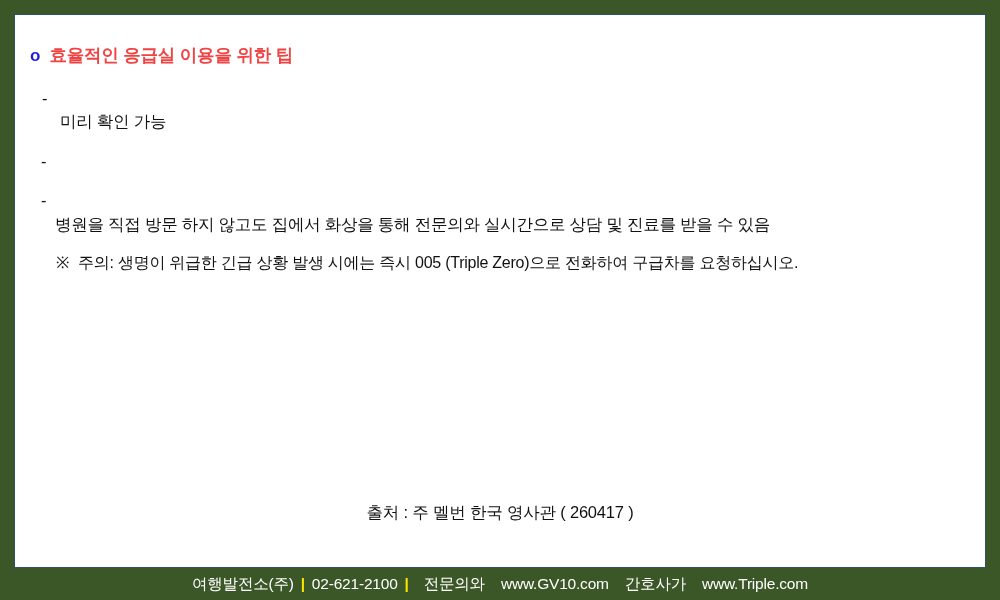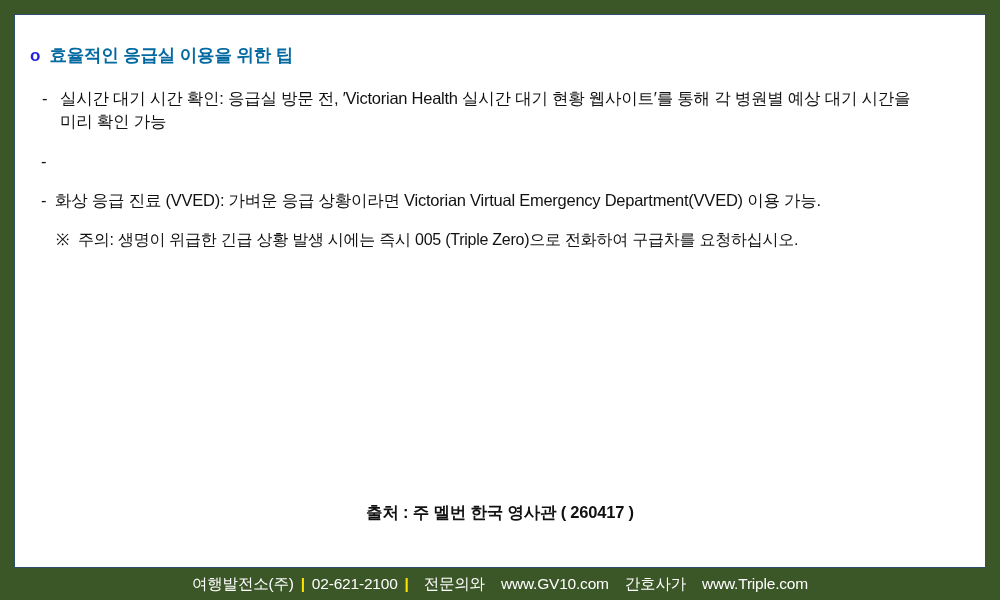--- a/index.html
+++ b/index.html
@@ -41,21 +41,21 @@
   }
   .title-bullet {
     font-size: 17px;
     font-weight: bold;
     color: #1f1fdd;
     line-height: 1;
   }
   .title-text {
     font-size: 17.5px;
     font-weight: bold;
-    color: #0369a1;
+    color: #ef4444;
     letter-spacing: -0.2px;
     white-space: nowrap;
   }
   .body-block {
     position: absolute;
     left: 0;
     right: 0;
     top: 72px;
   }
   .bullet-item {
@@ -104,21 +104,21 @@
     white-space: nowrap;
   }
 
   .source-line {
     position: absolute;
     left: 0;
     right: 0;
     top: 487px;
     text-align: center;
     font-size: 16.5px;
-    font-weight: bold;
+    font-weight: normal;
     color: #111111;
     letter-spacing: -0.2px;
   }
 
   .footer-bar {
     position: absolute;
     left: 0;
     right: 0;
     bottom: 0;
     height: 32px;
@@ -154,36 +154,37 @@
     <div class="title-row">
       <span class="title-bullet">o</span>
       <span class="title-text">효율적인 응급실 이용을 위한 팁</span>
     </div>
 
     <div class="body-block">
 
       <div class="bullet-item item-1">
         <span class="dash">-</span>
         <span class="lines">
-          <span class="ln">실시간 대기 시간 확인: 응급실 방문 전, ′Victorian Health 실시간 대기 현황 웹사이트′를 통해 각 병원별 예상 대기 시간을</span><br>
+          <br>
           <span class="ln">미리 확인 가능</span>
         </span>
       </div>
 
       <div class="bullet-item item-2">
         <span class="dash">-</span>
         <span class="lines">
           <br>
         </span>
       </div>
 
       <div class="bullet-item item-3">
         <span class="dash">-</span>
         <span class="lines">
-          <span class="ln">화상 응급 진료 (VVED): 가벼운 응급 상황이라면 Victorian Virtual Emergency Department(VVED) 이용 가능.</span><br>
+          <br>
+          <span class="ln">병원을 직접 방문 하지 않고도 집에서 화상을 통해 전문의와 실시간으로 상담 및 진료를 받을 수 있음</span>
         </span>
       </div>
 
       <div class="note-row">
         <span class="note-mark">※</span>
         <span class="note-text">주의: 생명이 위급한 긴급 상황 발생 시에는 즉시 005 (Triple Zero)으로 전화하여 구급차를 요청하십시오.</span>
       </div>
 
     </div>
 

